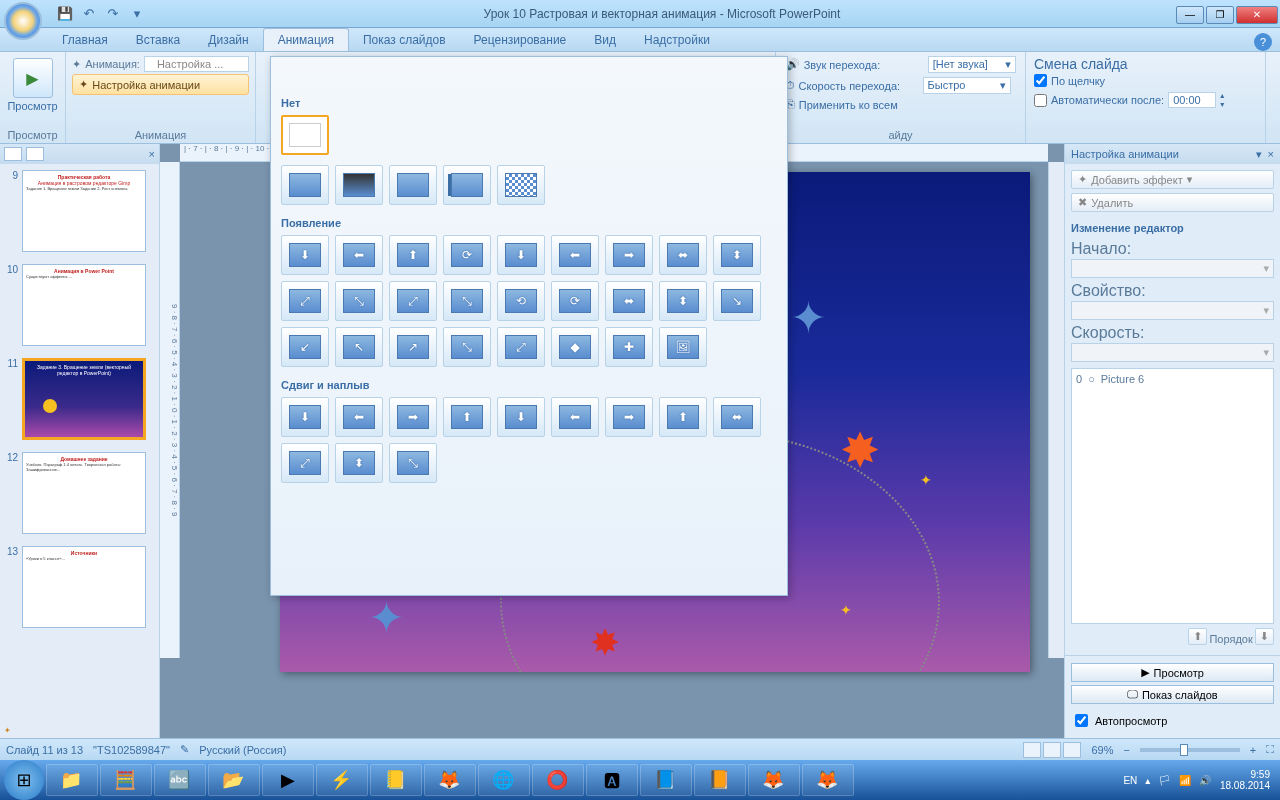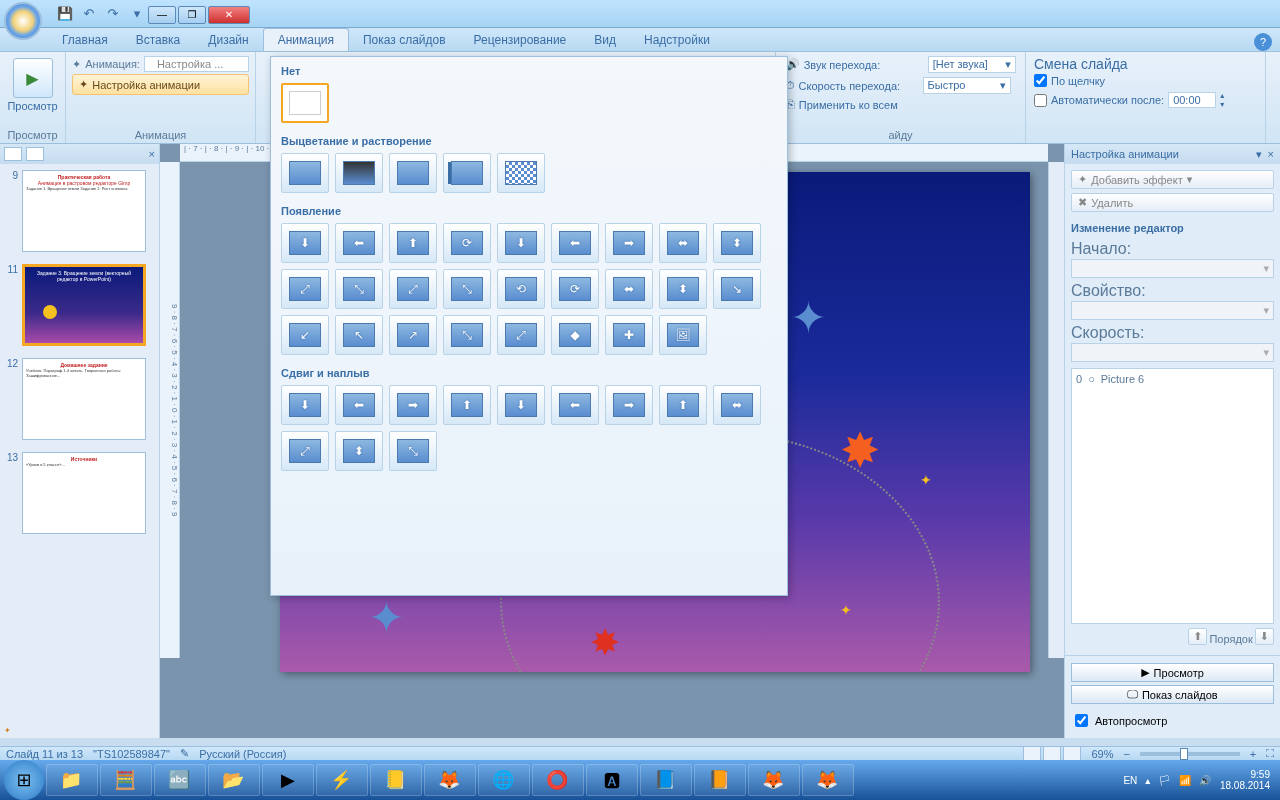--- a/index.html
+++ b/index.html
@@ -42,21 +42,21 @@
 .apply-all { display: flex; align-items: center; gap: 4px; font-size: 11px; color: #3a6ea5; margin-top: 2px; }
 
 .rg-change { width: 240px; }
 .chg-title { font-size: 14px; color: #3a6ea5; margin: 2px 0 0 2px; }
 .chk-row { display: flex; align-items: center; gap: 4px; font-size: 11px; color: #3a6ea5; margin: 2px 2px; }
 .chk-row input { margin: 0; }
 .time-box { border: 1px solid #b8d2e8; background: #fff; padding: 1px 4px; width: 48px; font-size: 11px; }
 
 
 .gallery-dd { position: absolute; left: 270px; top: 56px; width: 518px; height: 540px; background: linear-gradient(#f4f8fc,#e8f1fa); border: 1px solid #9cbfde; box-shadow: 2px 2px 8px rgba(0,0,0,.25); z-index: 100; overflow: hidden; }
-.gallery-inner { height: 100%; overflow-y: auto; padding: 4px; }
+.gallery-inner { height: 100%; overflow-y: auto; padding: 4px; margin-top: 32px; }
 .gallery-inner::-webkit-scrollbar { width: 17px; }
 .gallery-inner::-webkit-scrollbar-track { background: #e8f1fa; }
 .gallery-inner::-webkit-scrollbar-thumb { background: #b8d2e8; border: 1px solid #9cbfde; }
 .gal-section { font-size: 11px; font-weight: bold; color: #3a6ea5; padding: 4px 6px; }
 .gal-row { display: flex; flex-wrap: wrap; gap: 6px; padding: 2px 6px 8px; }
 .gal-item { width: 48px; height: 40px; border: 1px solid #b8d2e8; background: linear-gradient(#fff,#d6e8f7); border-radius: 2px; display: flex; align-items: center; justify-content: center; cursor: pointer; position: relative; }
 .gal-item.selected { border: 2px solid #f5a623; background: linear-gradient(#fff7e0,#ffe1a0); }
 .gal-item.none { background: #fff; }
 .gal-item .mini { width: 32px; height: 24px; background: linear-gradient(#8db8e0,#5a8dd0); border: 1px solid #4a7ab0; position: relative; }
 .gal-item .arrow { position: absolute; color: #fff; font-size: 12px; text-shadow: 0 0 2px #2a5a9a; }
@@ -105,21 +105,21 @@
 .tp-lbl { font-size: 16px; color: #5a7a9a; margin: 4px 0 1px; }
 .tp-sel { border: 1px solid #b8d2e8; background: #f0f4f8; padding: 2px 4px; width: 100%; font-size: 11px; color: #aaa; display: flex; justify-content: space-between; }
 .effect-list { flex: 1; background: #fff; border: 1px solid #b8d2e8; margin-top: 6px; padding: 2px; overflow: auto; }
 .effect-item { display: flex; align-items: center; gap: 6px; padding: 2px; font-size: 11px; }
 .tp-footer { padding: 4px 6px; border-top: 1px solid #b8d2e8; }
 .tp-footer .row { display: flex; gap: 4px; margin: 3px 0; }
 .tp-fbtn { border: 1px solid #9cbfde; background: linear-gradient(#fff,#dce8f4); padding: 2px 8px; font-size: 11px; flex: 1; display: flex; align-items: center; justify-content: center; gap: 4px; cursor: pointer; }
 .chk-auto { font-size: 11px; display: flex; align-items: center; gap: 4px; padding: 4px 0; }
 
 
-.statusbar { position: absolute; bottom: 0; left: 0; right: 0; height: 14px; background: linear-gradient(#cfe7fb,#b8d9f2); border-top: 1px solid #9cbfde; display: flex; align-items: center; font-size: 11px; color: #3a6ea5; padding: 0 6px; gap: 10px; }
+.statusbar { position: absolute; bottom: 0; left: 0; right: 0; height: 22px; background: linear-gradient(#cfe7fb,#b8d9f2); border-top: 1px solid #9cbfde; display: flex; align-items: center; font-size: 11px; color: #3a6ea5; padding: 0 6px; gap: 10px; }
 .statusbar .spacer { flex: 1; }
 .zoom-slider { width: 100px; height: 4px; background: #9cbfde; position: relative; }
 .zoom-thumb { position: absolute; left: 40%; top: -4px; width: 8px; height: 12px; background: #fff; border: 1px solid #5a8bb8; }
 .view-btns { display: flex; gap: 2px; }
 .view-btn { width: 18px; height: 16px; border: 1px solid #9cbfde; background: #eaf2fb; }
 body { height: 800px; }
 .taskbar-real { position: absolute; bottom: 0; left: 0; right: 0; height: 40px; background: linear-gradient(rgba(255,255,255,.15),rgba(0,0,0,.1)), linear-gradient(#4a9ae8,#1a5aa8); display: flex; align-items: center; padding: 0 4px; gap: 2px; z-index: 200; }
 .start-orb { width: 40px; height: 40px; border-radius: 50%; background: radial-gradient(#7ec0f0,#2a7ac8); display: flex; align-items: center; justify-content: center; font-size: 18px; }
 .tb-item { width: 52px; height: 32px; border: 1px solid rgba(255,255,255,.2); border-radius: 2px; display: flex; align-items: center; justify-content: center; font-size: 18px; background: rgba(255,255,255,.08); }
 .tray { margin-left: auto; display: flex; align-items: center; gap: 8px; color: #fff; font-size: 10px; padding-right: 6px; }
@@ -133,20 +133,21 @@
 <body>
 
 <div class="titlebar">
   <div class="office-btn"></div>
   <div class="qat">
     <div class="qat-btn">💾</div>
     <div class="qat-btn">↶</div>
     <div class="qat-btn">↷</div>
     <div class="qat-btn">▾</div>
   </div>
+  <div class="title-text">Урок 10 Растровая и векторная анимация - Microsoft PowerPoint</div>
   <div class="win-buttons">
     <div class="win-btn min">—</div>
     <div class="win-btn">❐</div>
     <div class="win-btn close">✕</div>
   </div>
 </div>
 
 <div class="tabs">
   <div class="tab">Главная</div>
   <div class="tab">Вставка</div>
@@ -218,21 +219,20 @@
 </div>
 
 <div class="gallery-dd">
   <div class="gallery-inner">
     <div class="gal-section">Нет</div>
     <div class="gal-row">
       <div class="gal-item none selected">
           <div class="mini" style="background:#fff;border-color:#ccc"></div>
         </div>
     </div>
-    <div class="gal-section">Выцветание и растворение</div>
     <div class="gal-row">
       <div class="gal-item">
           <div class="mini"></div>
         </div>
       <div class="gal-item">
           <div class="mini" style="background:linear-gradient(#333,#5a8dd0)"></div>
         </div>
       <div class="gal-item">
           <div class="mini"></div>
         </div>
@@ -412,20 +412,27 @@
       <div class="sp-tab"></div>
       <div class="sp-close">×</div>
     </div>
     <div id="thumbs">
         <div class="thumb-row">
           <div class="thumb-num">9</div>
           <div class="thumb">
             <div class="ttitle">Практическая работа</div>
             <div class="tred">Анимация в растровом редакторе Gimp</div>
             <div class="tbody">Задание 1. Вращение земли   Задание 2. Рост анемона</div>
+          </div>
+        </div>
+        <div class="thumb-row">
+          <div class="thumb-num">10</div>
+          <div class="thumb">
+            <div class="ttitle">Анимация в Power Point</div>
+            <div class="tbody">Существуют эффекты ...</div>
           </div>
         </div>
         <div class="thumb-row">
           <div class="thumb-num">11</div>
           <div class="thumb-anim-icon">✦</div>
           <div class="thumb selected night">
             <div class="sun"></div>
             <div style="color: rgb(255, 255, 255); font-size: 5px; text-align: center;">Задание 3. Вращение земли (векторный редактор в PowerPoint)</div>
           </div>
         </div>

